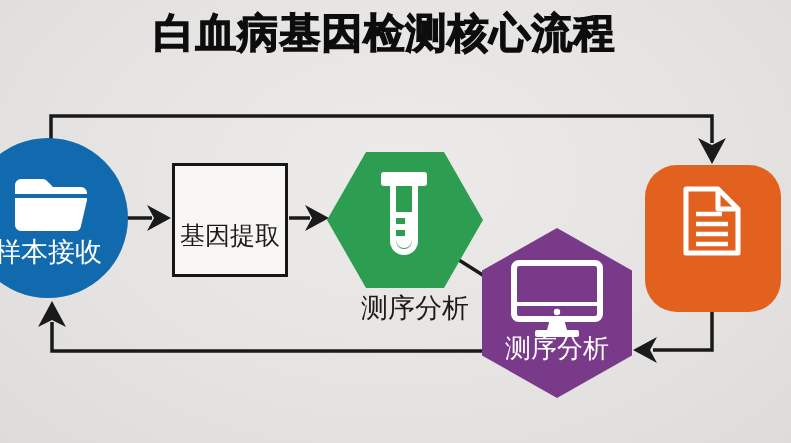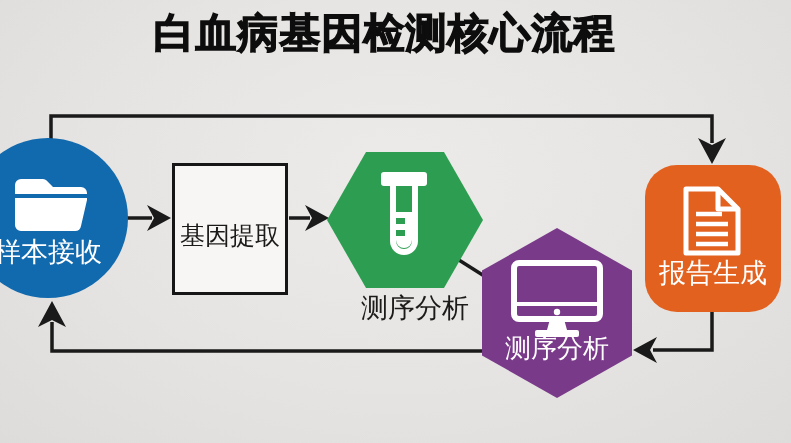--- a/index.html
+++ b/index.html
@@ -18,21 +18,21 @@
   .edge-line{fill:none;stroke:#1a1a1a;stroke-width:3.5;stroke-linejoin:miter;}
   .edge-head{fill:#1a1a1a;stroke:none;}
   .node{position:absolute;z-index:2;}
   .node-label{
     position:absolute;left:0;right:0;text-align:center;
     color:#ffffff;font-weight:500;line-height:1.1;white-space:nowrap;
   }
   #node-sample{left:-32px;top:138px;width:160px;height:160px;border-radius:50%;background:#1169ae;}
   #node-sample .node-label{top:102px;font-size:27px;}
   #node-sample .icon{position:absolute;left:44px;top:33px;}
-  #node-extract{left:172px;top:163px;width:116px;height:132px;background:#f7f6f4;border:3px solid #161616;box-sizing:border-box;}
+  #node-extract{left:172px;top:163px;width:116px;height:114px;background:#f7f6f4;border:3px solid #161616;box-sizing:border-box;}
   #node-extract .node-label{top:58px;font-size:25px;color:#1b1a19;}
   #node-sequence{left:327px;top:152px;width:156px;height:136px;background:#2d9e51;
     clip-path:polygon(0% 50%,25% 0%,75% 0%,100% 50%,75% 100%,25% 100%);}
   #node-sequence .icon{position:absolute;left:51px;top:20px;}
   #label-sequence{position:absolute;left:333px;top:290px;width:164px;z-index:2;
     text-align:center;font-size:27px;font-weight:500;color:#1c1b1a;white-space:nowrap;}
   #node-analysis{left:482px;top:228px;width:150px;height:170px;background:#7a3a8a;
     clip-path:polygon(50% 0%,100% 25%,100% 75%,50% 100%,0% 75%,0% 25%);}
   #node-analysis .icon{position:absolute;left:29px;top:32px;}
   #node-analysis .node-label{top:108px;font-size:26px;}
@@ -109,16 +109,15 @@
 
   <div class="node" id="node-report">
     <svg class="icon" width="66" height="72" viewBox="0 0 66 72">
       <path d="M6,4 H38 L58,24 V68 H6 Z" fill="none" stroke="#ffffff" stroke-width="5" stroke-linejoin="round"></path>
       <path d="M38,4 V24 H58" fill="none" stroke="#ffffff" stroke-width="5" stroke-linejoin="round"></path>
       <line x1="16" y1="29" x2="42" y2="29" stroke="#ffffff" stroke-width="4.5"></line>
       <line x1="16" y1="39" x2="48" y2="39" stroke="#ffffff" stroke-width="4.5"></line>
       <line x1="16" y1="49" x2="48" y2="49" stroke="#ffffff" stroke-width="4.5"></line>
       <line x1="16" y1="59" x2="48" y2="59" stroke="#ffffff" stroke-width="4.5"></line>
     </svg>
-    <span class="node-label">报告生成</span>
   </div>
 
 </div>
 
 </body></html>

